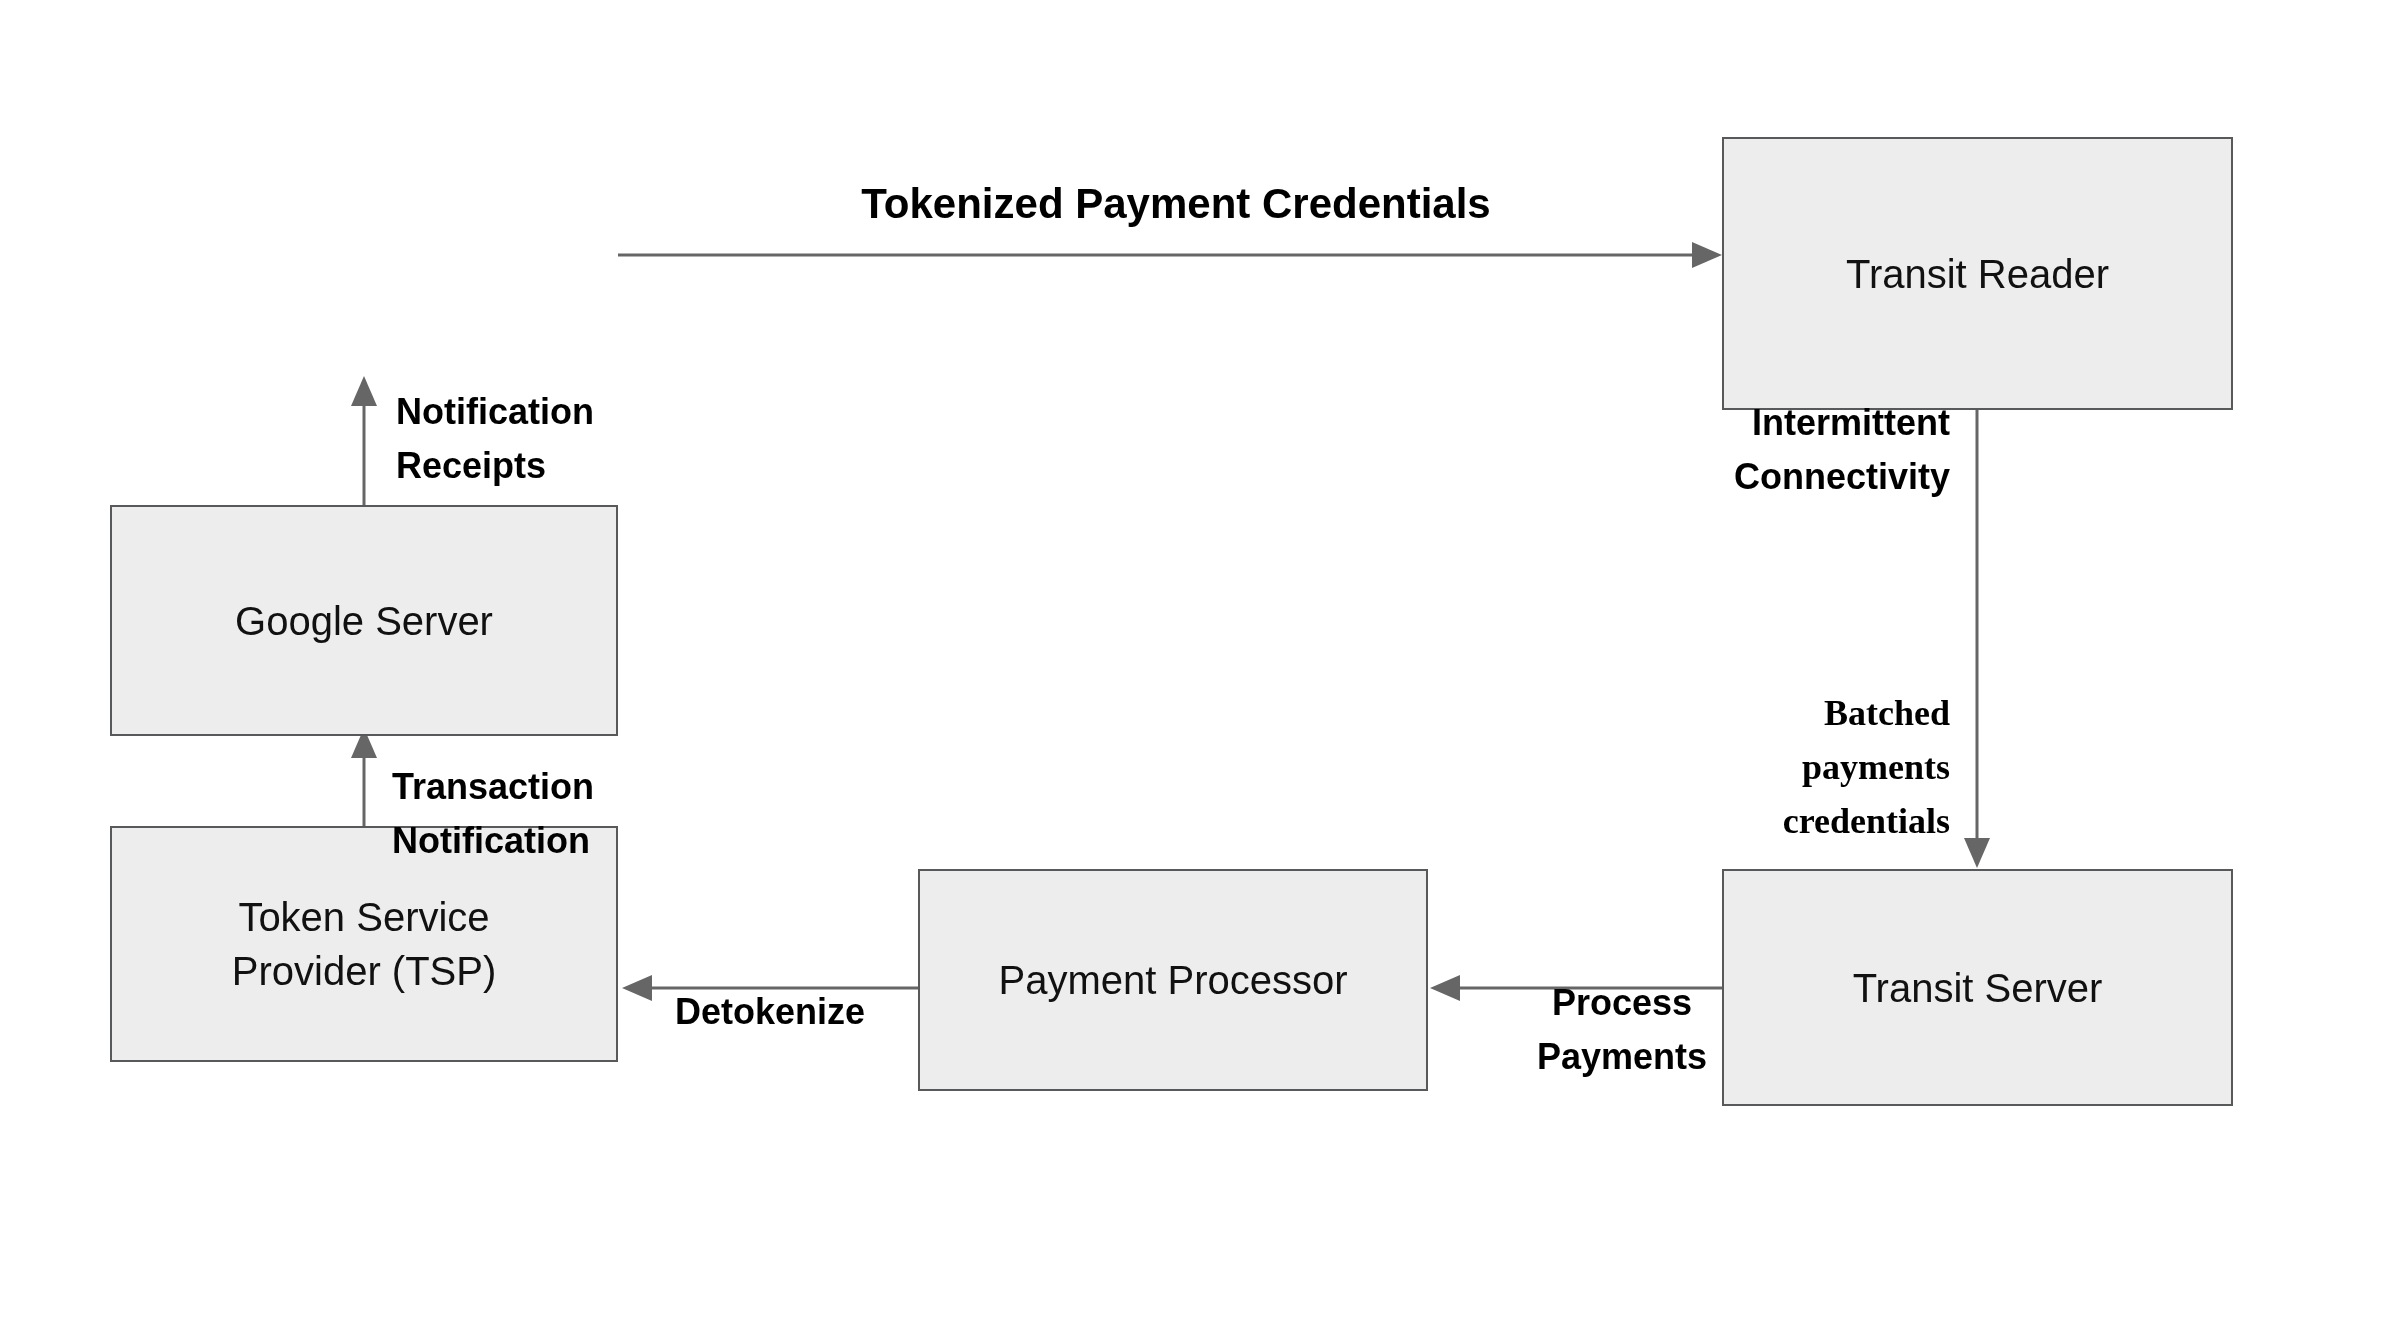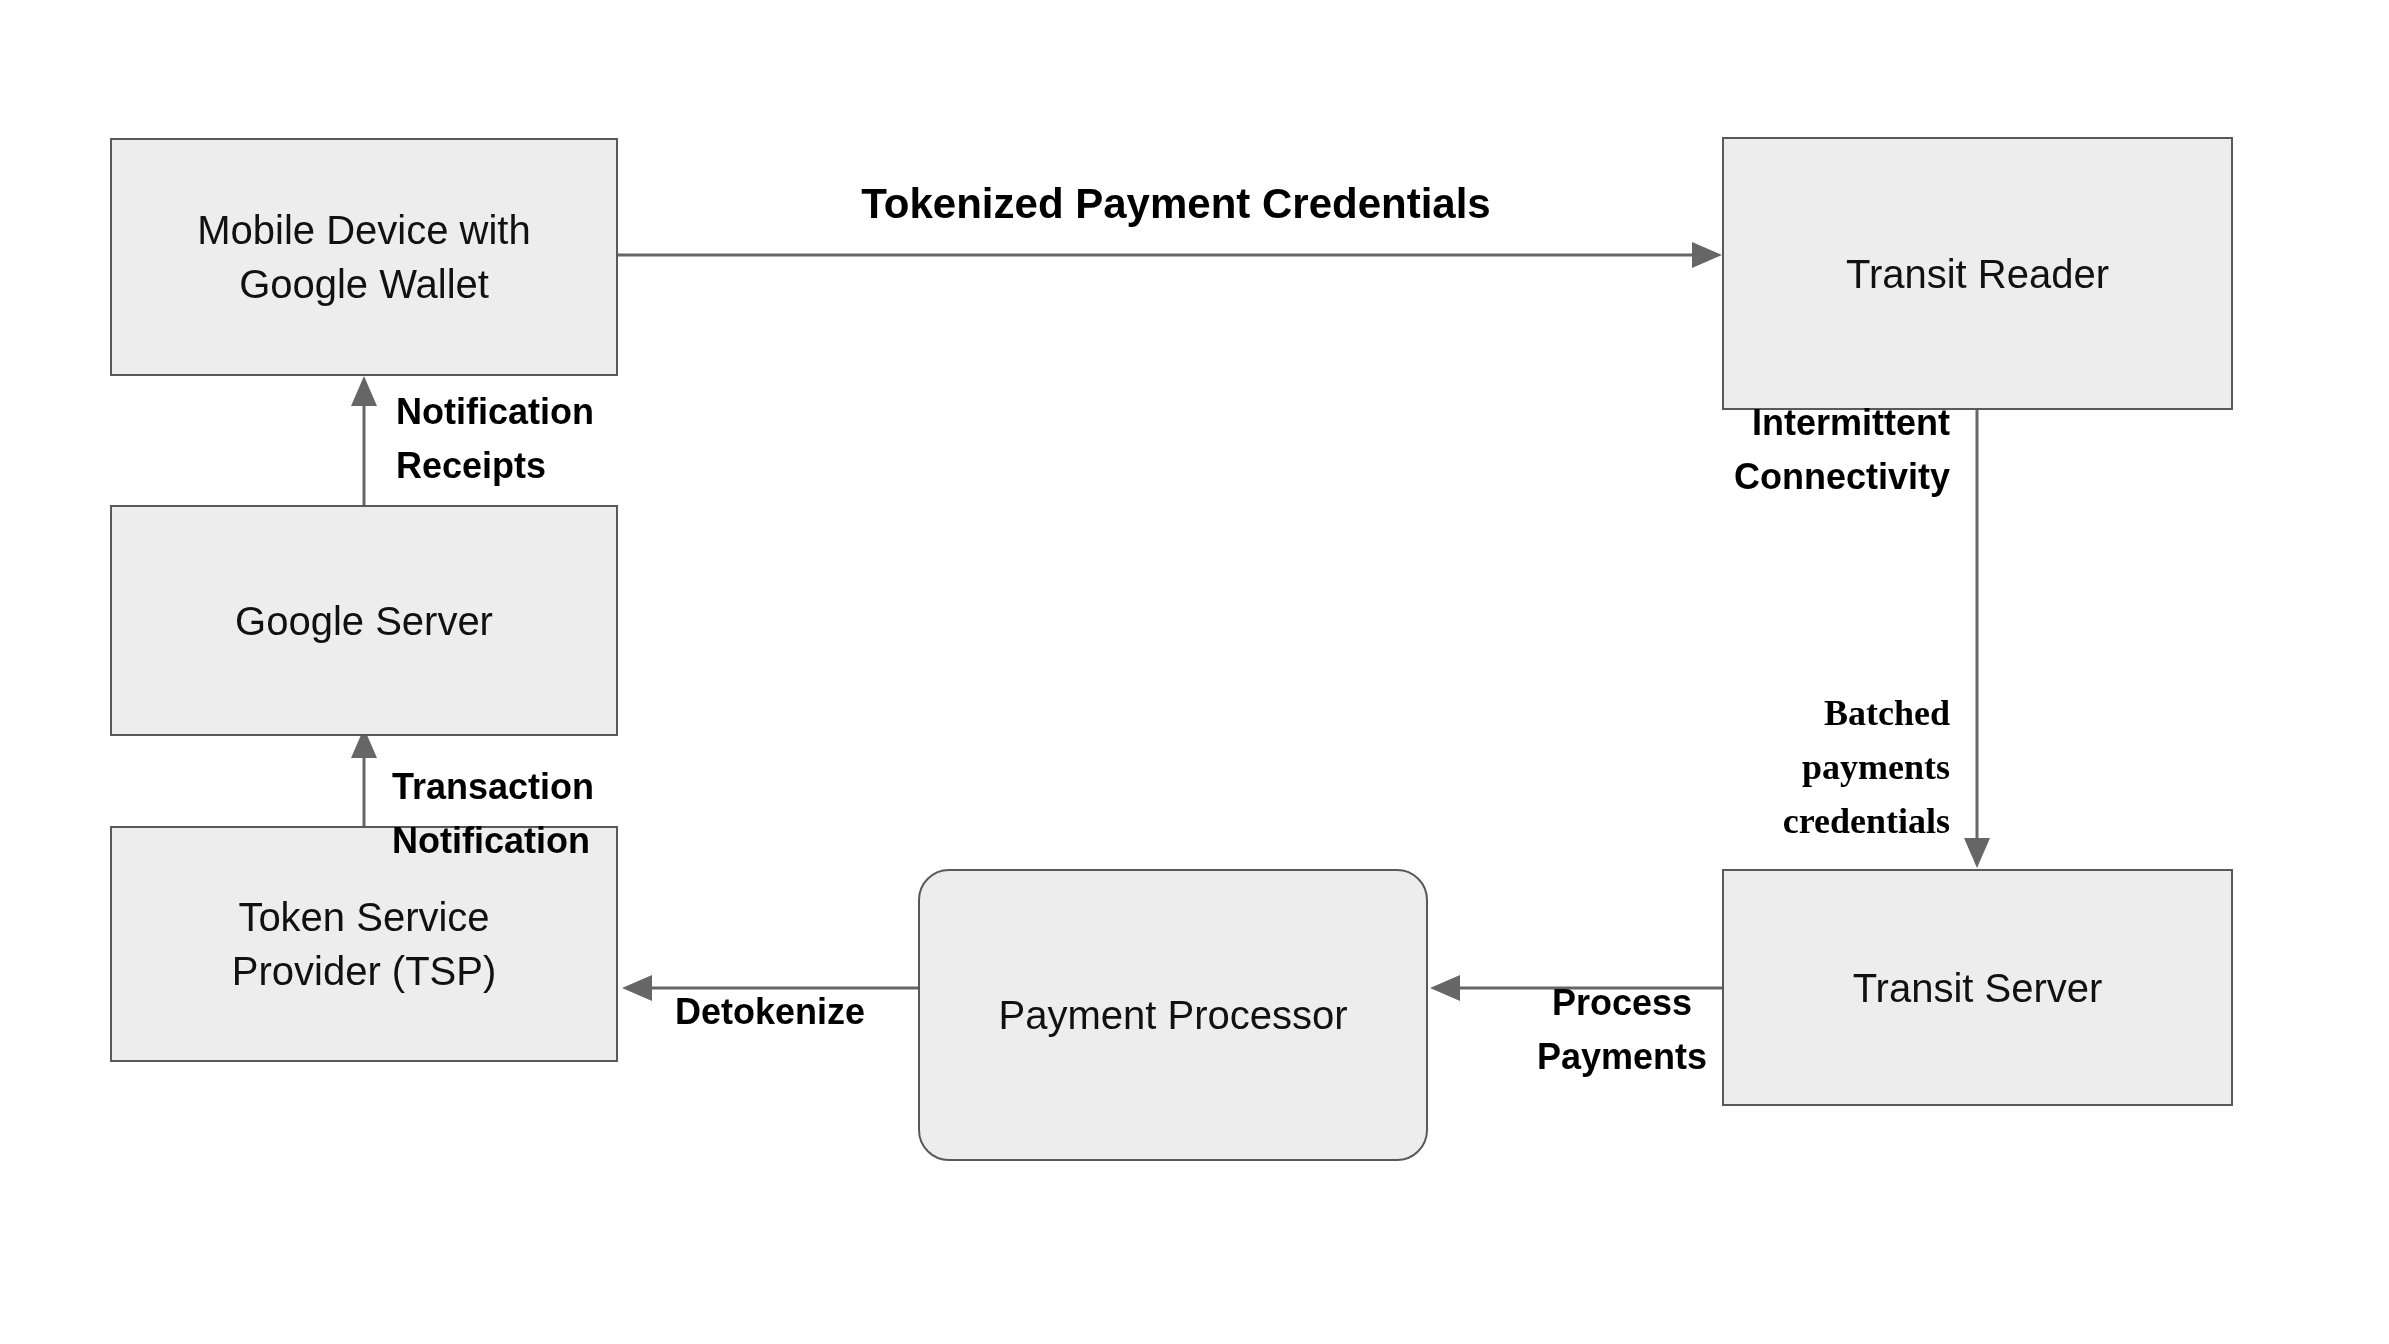--- a/index.html
+++ b/index.html
@@ -34,21 +34,21 @@
     font-size: 40px;
     line-height: 1.35;
   }
   .node .label { display: inline-block; }
   .node-mobile        { left: 110px; top: 138px; width: 508px; height: 238px; }
   .node-mobile .label { max-width: 380px; }
   .node-reader        { left: 1722px; top: 137px; width: 511px; height: 273px; }
   .node-google        { left: 110px; top: 505px; width: 508px; height: 231px; }
   .node-tsp           { left: 110px; top: 816px; width: 508px; height: 236px; margin-top: 10px; }
   .node-tsp .label    { max-width: 320px; }
-  .node-processor     { left: 918px; top: 869px; width: 510px; height: 292px; border-radius: 31px; }
+  .node-processor     { left: 918px; top: 869px; width: 510px; height: 222px; }
   .node-transit-server{ left: 1722px; top: 869px; width: 511px; height: 237px; }
 
   .edge-label {
     position: absolute;
     font-weight: bold;
     color: var(--label-text);
     font-size: 36px;
     line-height: 1.5;
     white-space: pre-line;
   }
@@ -91,23 +91,20 @@
       <line x1="364" y1="866" x2="364" y2="756"></line>
       <polygon points="364,728 351,758 377,758"></polygon>
     </g>
 
     <g>
       <line x1="364" y1="505" x2="364" y2="404"></line>
       <polygon points="364,376 351,406 377,406"></polygon>
     </g>
   </svg>
 
-  <div class="node node-mobile">
-    <span class="label">Mobile Device with Google Wallet</span>
-  </div>
 
   <div class="node node-reader">
     <span class="label">Transit Reader</span>
   </div>
 
   <div class="node node-google">
     <span class="label">Google Server</span>
   </div>
 
   <div class="node node-tsp">

